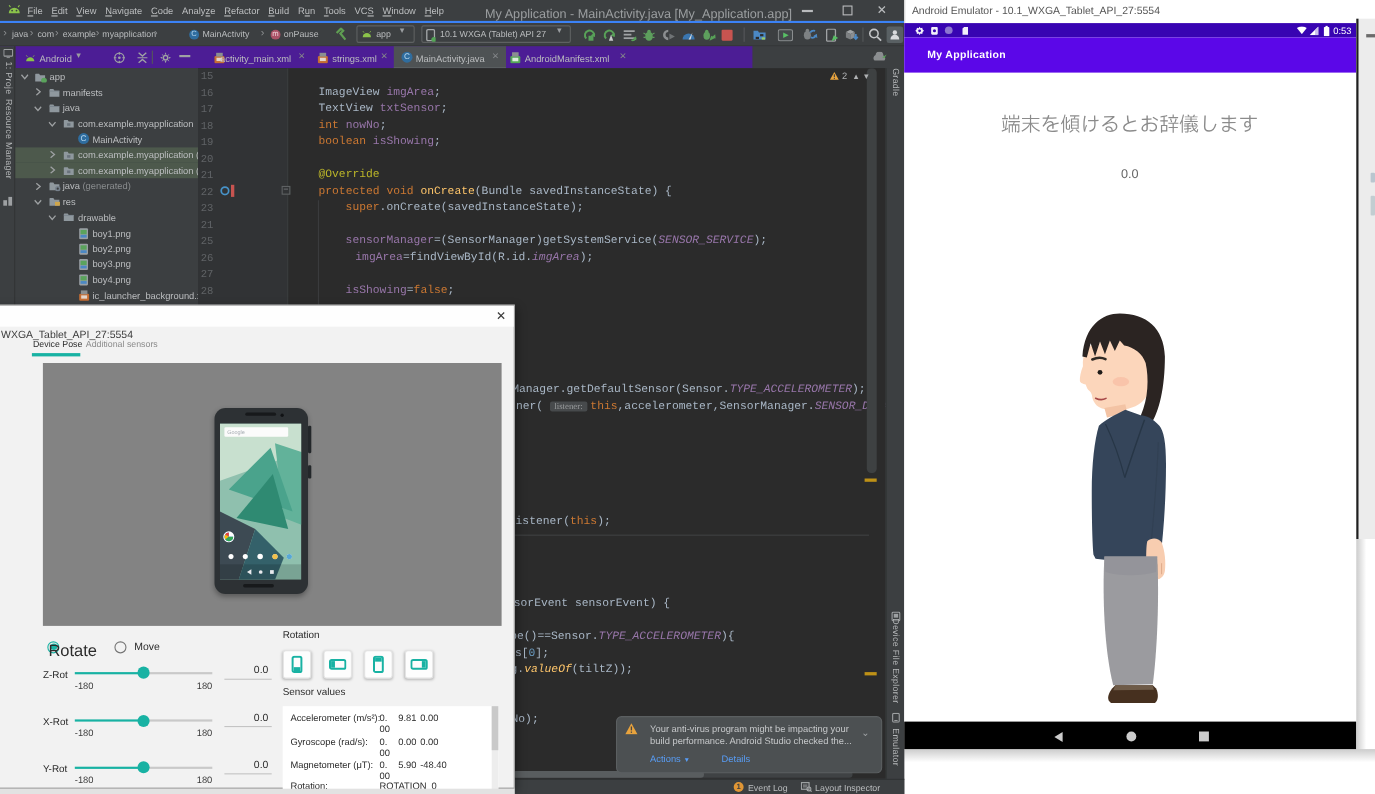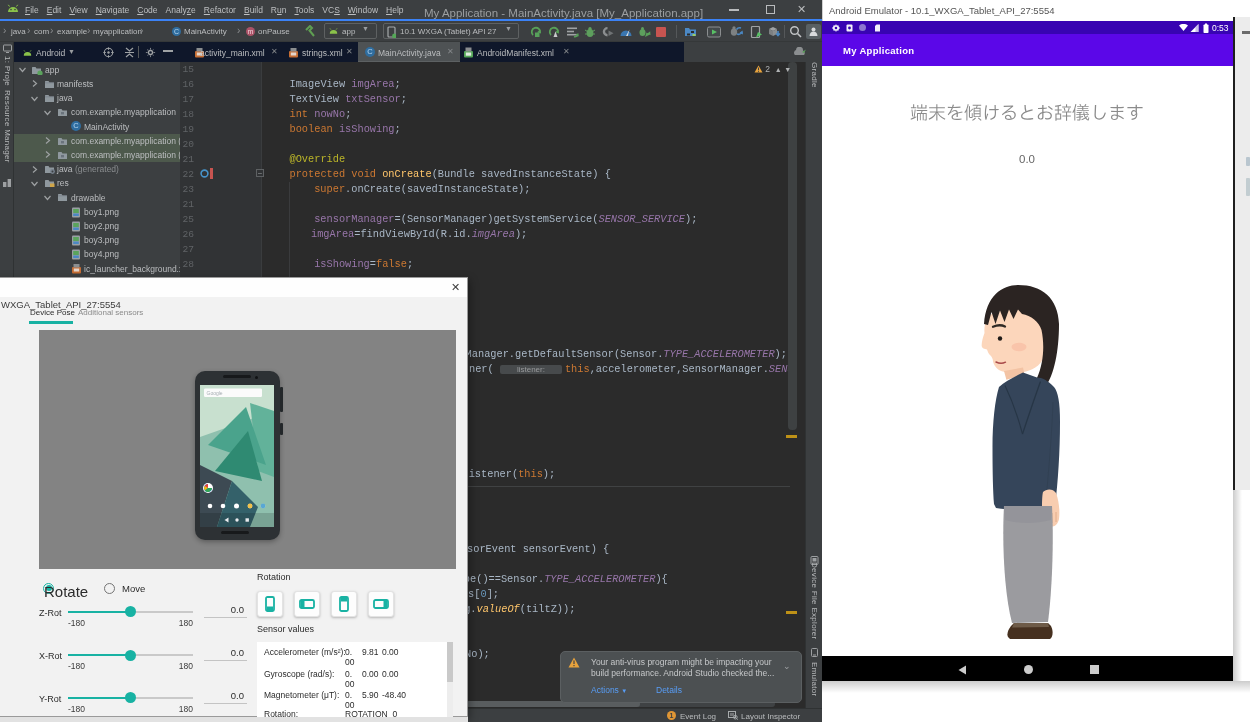--- a/index.html
+++ b/index.html
@@ -4,40 +4,40 @@
 *{margin:0;padding:0;box-sizing:border-box}
 html,body{width:1250px;height:722px;overflow:hidden;background:#fff}
 body{position:relative;font-family:"Liberation Sans",sans-serif;-webkit-font-smoothing:antialiased}
 .abs{position:absolute}
 #ide{position:absolute;left:0;top:0;width:822px;height:722px;background:#3c3f41}
 
 .kw{color:#cc7832}.fld{color:#9876aa}.mth{color:#ffc66b}.ann{color:#bbb529}
 .cst{color:#9876aa;font-style:italic}.num{color:#6897bb}
 .cl{position:absolute;font-family:"Liberation Mono",monospace;font-size:10.3px;line-height:15px;color:#a9b7c6;white-space:pre}
 .ln{position:absolute;font-family:"Liberation Mono",monospace;font-size:9.6px;line-height:15px;color:#606366;width:20px;text-align:right}
-.hint{background:#474a4c;color:#999b9d;border-radius:2px;font-size:8px;padding:0 17px;margin-right:3px;font-family:Liberation Sans, sans-serif}
+.hint{background:#474a4c;color:#999b9d;border-radius:2px;font-size:8px;padding:0 4px;margin-right:3px;font-family:Liberation Serif, serif}
 .vtext{transform:rotate(90deg);transform-origin:0 0;white-space:nowrap;font-size:8px;color:#b6b8ba;letter-spacing:0.3px}
 .menu-it{display:inline-block;margin:0 4px;color:#bdbfc1}
 u{text-decoration-thickness:1px}
 </style></head>
 <body>
 <div id="ide">
 
   <div class="abs" style="left:0;top:0;width:822px;height:21px;background:#3c3f41;border-bottom:2px solid #3b82f6">
     <svg class="abs" style="left:6px;top:4px" width="14" height="13" viewBox="0 0 14 13">
       <path d="M2 8 A5 5 0 0 1 12 8 Z" fill="#8bc34a"></path>
       <line x1="3.5" y1="2.5" x2="2.3" y2="0.8" stroke="#8bc34a" stroke-width="1"></line>
       <line x1="10.5" y1="2.5" x2="11.7" y2="0.8" stroke="#8bc34a" stroke-width="1"></line>
       <circle cx="5" cy="5.6" r="0.8" fill="#3c3f41"></circle>
         <circle cx="9" cy="5.6" r="0.8" fill="#3c3f41"></circle>
     </svg>
     <div class="abs" style="left:21px;top:4.5px;font-size:8.5px;white-space:nowrap">
       <span class="menu-it"><u>F</u>ile</span><span class="menu-it"><u>E</u>dit</span><span class="menu-it"><u>V</u>iew</span><span class="menu-it"><u>N</u>avigate</span><span class="menu-it"><u>C</u>ode</span><span class="menu-it">Analy<u>z</u>e</span><span class="menu-it"><u>R</u>efactor</span><span class="menu-it"><u>B</u>uild</span><span class="menu-it">R<u>u</u>n</span><span class="menu-it"><u>T</u>ools</span><span class="menu-it">VC<u>S</u></span><span class="menu-it"><u>W</u>indow</span><span class="menu-it"><u>H</u>elp</span>
     </div>
-    <div class="abs" style="left:424px;top:7px;width:296px;text-align:left;font-size:11.5px;color:#9b9ea0;white-space:nowrap">My Application - MainActivity.java [My_Application.app]</div>
+    <div class="abs" style="left:424px;top:7px;width:296px;text-align:right;font-size:11.5px;color:#9b9ea0;white-space:nowrap">My Application - MainActivity.java [My_Application.app]</div>
     <div class="abs" style="left:729px;top:9px;width:10px;height:1.5px;background:#b9bbbd"></div>
     <div class="abs" style="left:766px;top:5px;width:9px;height:9px;border:1.2px solid #b9bbbd"></div>
     <div class="abs" style="left:797px;top:3px;font-size:11px;color:#b9bbbd">✕</div>
   </div>
 
   <div id="toolbar" class="abs" style="left:0;top:21px;width:822px;height:21px;background:#3c3f41;border-bottom:1px solid #353839;font-size:8px;color:#bbbdbf">
     <span class="abs" style="left:3px;top:3.5px;color:#8b8e90;font-size:10px">›</span>
     <span class="abs" style="left:11px;top:6px">java</span>
       <span class="abs" style="left:27px;top:3.5px;color:#8b8e90;font-size:10px">›</span>
     <span class="abs" style="left:34px;top:6px">com</span>
@@ -143,21 +143,21 @@
         <circle cx="5.5" cy="5.5" r="3.8" fill="none" stroke="#c2c4c6" stroke-width="1.4"></circle>
         <line x1="8.5" y1="8.5" x2="12" y2="12" stroke="#c2c4c6" stroke-width="1.6"></line>
       </svg>
     <span class="abs" style="left:806px;top:3px;width:15px;height:15px;background:#596063;border-radius:2px"></span>
     <svg class="abs" style="left:808px;top:5px" width="11" height="11" viewBox="0 0 11 11">
         <circle cx="5.5" cy="3.5" r="2" fill="#d8dadc"></circle>
         <path d="M1.5 10 A4 4.5 0 0 1 9.5 10 Z" fill="#d8dadc"></path>
       </svg>
   </div>
 
-  <div id="row3" class="abs" style="left:0;top:42px;width:684px;height:20px;background:#0f172a;font-size:8.5px;color:#bbbdbf">
+  <div id="row3" class="abs" style="left:0;top:42px;width:684px;height:20px;background:#4c1d95;font-size:8.5px;color:#bbbdbf">
     <svg class="abs" style="left:22px;top:7px" width="11" height="9" viewBox="0 0 14 12">
         <path d="M2 9 A5 5 0 0 1 12 9 Z" fill="#8bc34a"></path>
         <line x1="3.5" y1="3.5" x2="2.3" y2="1.8" stroke="#8bc34a"></line>
         <line x1="10.5" y1="3.5" x2="11.7" y2="1.8" stroke="#8bc34a"></line>
       </svg>
     <span class="abs" style="left:36px;top:6px">Android</span>
     <span class="abs" style="left:68px;top:6px;color:#9a9da0;font-size:7px">▼</span>
     <svg class="abs" style="left:103px;top:5px" width="11" height="11" viewBox="0 0 11 11">
         <circle cx="5.5" cy="5.5" r="4.2" fill="none" stroke="#9fa2a4" stroke-width="1.1"></circle>
         <circle cx="5.5" cy="5.5" r="1.2" fill="#9fa2a4"></circle>
@@ -364,21 +364,21 @@
     <div class="abs" style="left:109px;top:120px;width:1px;height:95px;background:#3a3b3d"></div>
     <div class="abs" style="left:30px;top:106px;width:2.5px;height:11px;background:#c75450"></div>
     <div class="cl" style="left:109.5px;top:14.5px">ImageView <span class="fld">imgArea</span>;</div>
     <div class="cl" style="left:109.5px;top:29.5px">TextView <span class="fld">txtSensor</span>;</div>
     <div class="cl" style="left:109.5px;top:44.5px"><span class="kw">int </span><span class="fld">nowNo</span>;</div>
     <div class="cl" style="left:109.5px;top:59.5px"><span class="kw">boolean </span><span class="fld">isShowing</span>;</div>
     <div class="cl" style="left:109.5px;top:89.5px"><span class="ann">@Override</span></div>
     <div class="cl" style="left:109.5px;top:104.5px"><span class="kw">protected void </span><span class="mth">onCreate</span>(Bundle savedInstanceState) {</div>
     <div class="cl" style="left:134.2px;top:119.5px"><span class="kw">super</span>.onCreate(savedInstanceState);</div>
     <div class="cl" style="left:134.2px;top:149.5px"><span class="fld">sensorManager</span>=(SensorManager)getSystemService(<span class="cst">SENSOR_SERVICE</span>);</div>
-    <div class="cl" style="left:131px;top:164.5px"><span class="fld">imgArea</span>=findViewById(R.id.<span class="cst">imgArea</span>);</div>
+    <div class="cl" style="left:143px;top:164.5px"><span class="fld">imgArea</span>=findViewById(R.id.<span class="cst">imgArea</span>);</div>
     <div class="cl" style="left:134.2px;top:194.5px"><span class="fld">isShowing</span>=<span class="kw">false</span>;</div>
     <div class="cl" style="left:162.0px;top:284.5px"><span class="fld">accelerometer</span>=sensorManager.getDefaultSensor(Sensor.<span class="cst">TYPE_ACCELEROMETER</span>);</div>
     <div class="cl" style="left:289.0px;top:299.5px">ner( <span class="hint">listener:</span><span class="kw">this</span>,accelerometer,SensorManager.<span class="cst">SENSOR_DELAY_GA</span></div>
     <div class="cl" style="left:134.2px;top:404.5px"><span class="fld">sensorManager</span>.unregisterListener(<span class="kw">this</span>);</div>
     <div class="cl" style="left:95.5px;top:479.5px"><span class="kw">public void </span><span class="mth">onSensorChanged</span>(SensorEvent sensorEvent) {</div>
     <div class="cl" style="left:117px;top:509.5px"><span class="kw">if</span>(sensorEvent.sensor.getType()==Sensor.<span class="cst">TYPE_ACCELEROMETER</span>){</div>
     <div class="cl" style="left:146.0px;top:524.5px">tiltZ=sensorEvent.values[<span class="num">0</span>];</div>
     <div class="cl" style="left:142px;top:539.5px"><span class="fld">txtSensor</span>.setText(String.<span class="mth" style="font-style:italic">valueOf</span>(tiltZ));</div>
     <div class="cl" style="left:112.0px;top:584.5px"><span class="fld">imgArea</span>.setImageResource(nowNo);</div>
     <div class="abs" style="left:574px;top:2px;width:60px;white-space:nowrap;font-size:8.5px;color:#afb1b3;z-index:6"><svg width="9" height="8" viewBox="0 0 9 8" style="vertical-align:-1px">

